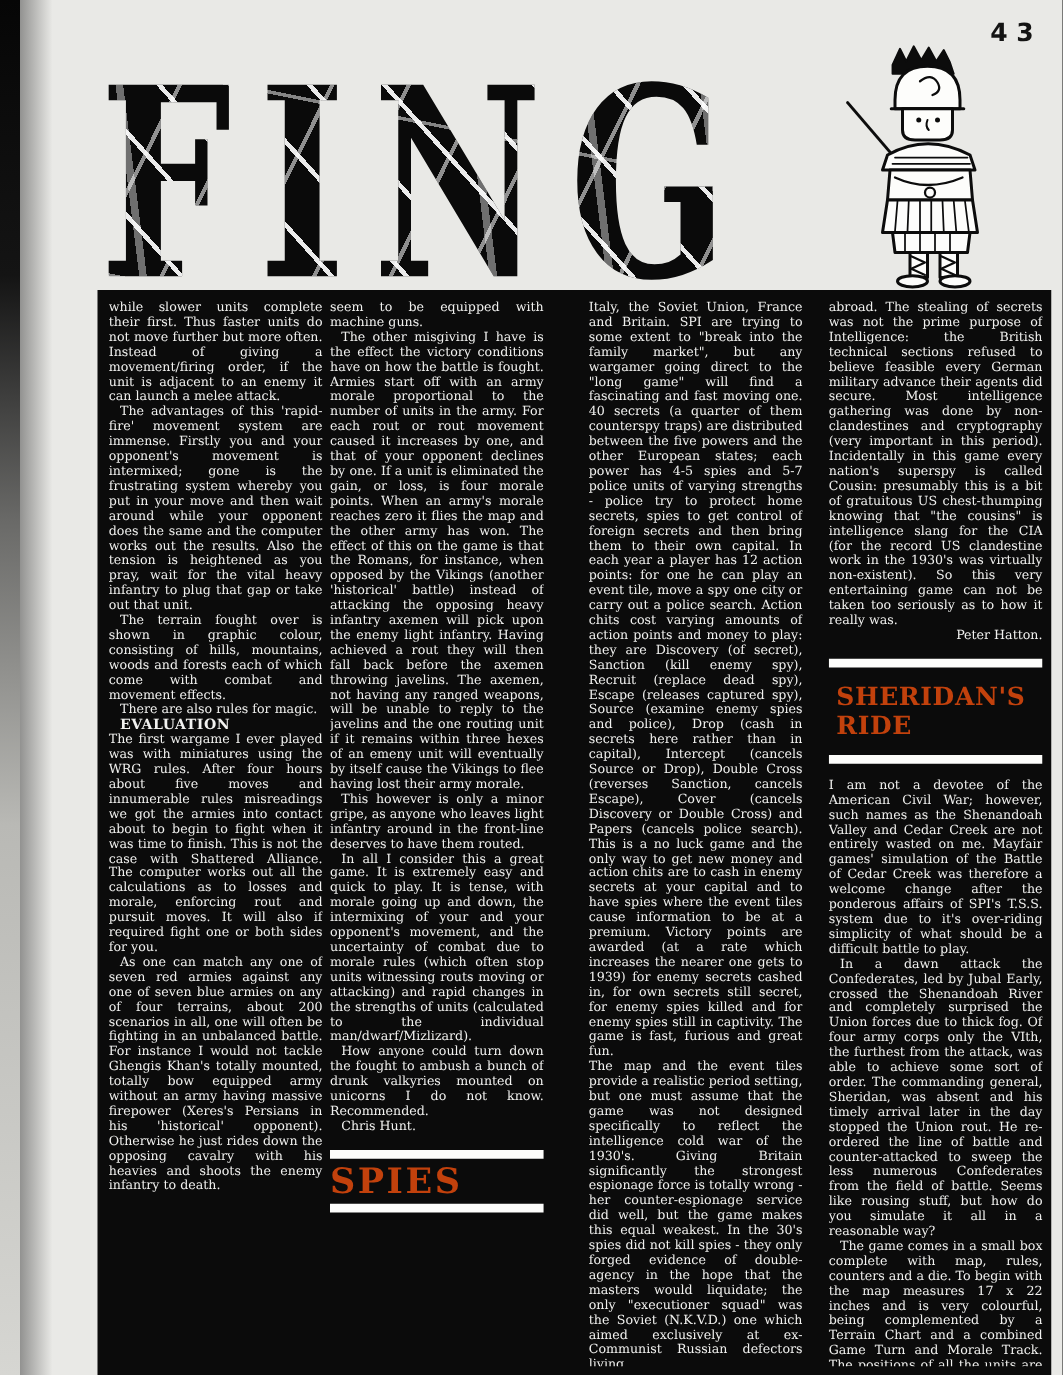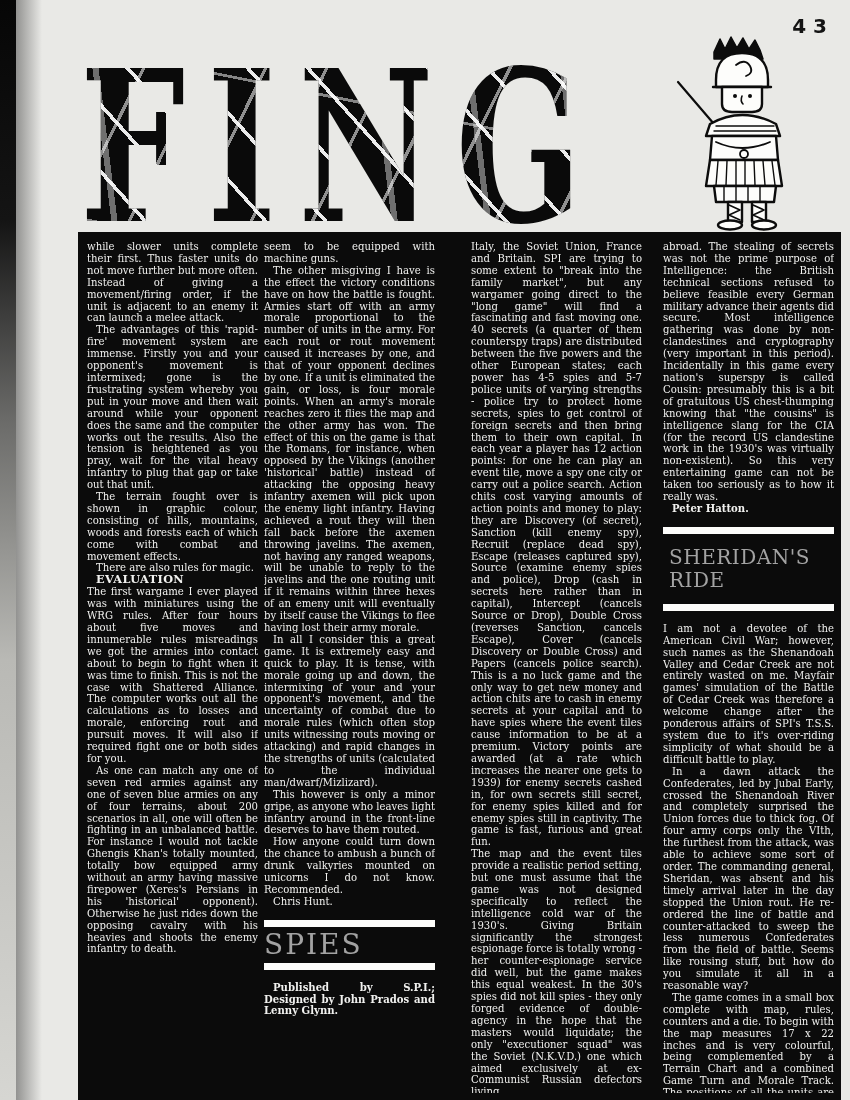--- a/index.html
+++ b/index.html
@@ -44,24 +44,24 @@
     background:#0b0b0b;overflow:hidden;color:#f1f1ef;
   }
   .col{position:absolute;top:9px;width:171px;height:852px;overflow:hidden;
        font-size:10.1px;line-height:11.9px;text-align:justify;}
   .col1{left:9px;} .col2{left:186px;} .col3{left:393px;} .col4{left:585px;}
   .col p{margin:0;text-indent:9px;}
   .col p.noindent{text-indent:0;}
   .subhead{margin-top:13px;font-weight:700;font-size:11.3px;letter-spacing:.4px;text-indent:0;}
   .gap-top{margin-top:24px;}
   .signature{margin-top:7px;text-indent:0;}
-  .signature.right{text-align:left;font-weight:bold;}
+  .signature.right{text-align:right;}
   .bar{height:7px;background:#fdfdfb;margin:12px 0;}
   .review-title{
-    font-weight:400;color:#a3a3a3;font-family:"DejaVu Serif","Liberation Serif",serif;
+    font-weight:700;color:#c2410c;font-family:"DejaVu Serif","Liberation Serif",serif;
   }
   .spies-title{font-size:28px;text-align:left;letter-spacing:2px;margin:2px 0;}
   .sheridan-title{font-size:20px;line-height:23px;letter-spacing:.5px;margin:2px 0 2px 6px;width:130px;}
   .credits{text-indent:0;font-weight:700;margin-bottom:7px;}
 </style>
 </head>
 <body>
 
 <div class="scan-edge"></div>
 <div class="scan-crease"></div>
@@ -119,28 +119,27 @@
     <p>The terrain fought over is shown in graphic colour, consisting of hills, mountains, woods and forests each of which come with combat and movement effects.</p>
     <p>There are also rules for magic.</p>
     <p class="subhead">EVALUATION</p>
     <p class="noindent">The first wargame I ever played was with miniatures using the WRG rules. After four hours about five moves and innumerable rules misreadings we got the armies into contact about to begin to fight when it was time to finish. This is not the case with Shattered Alliance. The computer works out all the calculations as to losses and morale, enforcing rout and pursuit moves. It will also if required fight one or both sides for you.</p>
     <p>As one can match any one of seven red armies against any one of seven blue armies on any of four terrains, about 200 scenarios in all, one will often be fighting in an unbalanced battle. For instance I would not tackle Ghengis Khan's totally mounted, totally bow equipped army without an army having massive firepower (Xeres's Persians in his 'historical' opponent). Otherwise he just rides down the opposing cavalry with his heavies and shoots the enemy infantry to death.</p>
   </div>
 
   <div class="col col2">
     <p class="noindent">seem to be equipped with machine guns.</p>
     <p>The other misgiving I have is the effect the victory conditions have on how the battle is fought. Armies start off with an army morale proportional to the number of units in the army. For each rout or rout movement caused it increases by one, and that of your opponent declines by one. If a unit is eliminated the gain, or loss, is four morale points. When an army's morale reaches zero it flies the map and the other army has won. The effect of this on the game is that the Romans, for instance, when opposed by the Vikings (another 'historical' battle) instead of attacking the opposing heavy infantry axemen will pick upon the enemy light infantry. Having achieved a rout they will then fall back before the axemen throwing javelins. The axemen, not having any ranged weapons, will be unable to reply to the javelins and the one routing unit if it remains within three hexes of an emeny unit will eventually by itself cause the Vikings to flee having lost their army morale.</p>
+    <p>This however is only a minor gripe, as anyone who leaves light infantry around in the front-line deserves to have them routed.</p>
     <p>In all I consider this a great game. It is extremely easy and quick to play. It is tense, with morale going up and down, the intermixing of your and your opponent's movement, and the uncertainty of combat due to morale rules (which often stop units witnessing routs moving or attacking) and rapid changes in the strengths of units (calculated to the individual man/dwarf/Mizlizard).</p>
-    <p>This however is only a minor gripe, as anyone who leaves light infantry around in the front-line deserves to have them routed.</p>
-    <p>How anyone could turn down the chance to ambush a bunch of drunk valkyries mounted on unicorns I do not know. Recommended.</p>
+    <p>How anyone could turn down the fought to ambush a bunch of drunk valkyries mounted on unicorns I do not know. Recommended.</p>
     <p class="signature">Chris Hunt.</p>
     <div class="bar"></div>
     <div class="review-title spies-title">SPIES</div>
     <div class="bar"></div>
-    <p class="credits">Published by S.P.I.; Designed by John Prados and Lenny Glynn.</p>
   </div>
 
   <div class="col col3">
     <p class="noindent">Italy, the Soviet Union, France and Britain. SPI are trying to some extent to "break into the family market", but any wargamer going direct to the "long game" will find a fascinating and fast moving one. 40 secrets (a quarter of them counterspy traps) are distributed between the five powers and the other European states; each power has 4-5 spies and 5-7 police units of varying strengths - police try to protect home secrets, spies to get control of foreign secrets and then bring them to their own capital. In each year a player has 12 action points: for one he can play an event tile, move a spy one city or carry out a police search. Action chits cost varying amounts of action points and money to play: they are Discovery (of secret), Sanction (kill enemy spy), Recruit (replace dead spy), Escape (releases captured spy), Source (examine enemy spies and police), Drop (cash in secrets here rather than in capital), Intercept (cancels Source or Drop), Double Cross (reverses Sanction, cancels Escape), Cover (cancels Discovery or Double Cross) and Papers (cancels police search). This is a no luck game and the only way to get new money and action chits are to cash in enemy secrets at your capital and to have spies where the event tiles cause information to be at a premium. Victory points are awarded (at a rate which increases the nearer one gets to 1939) for enemy secrets cashed in, for own secrets still secret, for enemy spies killed and for enemy spies still in captivity. The game is fast, furious and great fun.</p>
     <p class="gap-top noindent">The map and the event tiles provide a realistic period setting, but one must assume that the game was not designed specifically to reflect the intelligence cold war of the 1930's. Giving Britain significantly the strongest espionage force is totally wrong - her counter-espionage service did well, but the game makes this equal weakest. In the 30's spies did not kill spies - they only forged evidence of double-agency in the hope that the masters would liquidate; the only "executioner squad" was the Soviet (N.K.V.D.) one which aimed exclusively at ex-Communist Russian defectors living</p>
   </div>
 
   <div class="col col4">
     <p class="noindent">abroad. The stealing of secrets was not the prime purpose of Intelligence: the British technical sections refused to believe feasible every German military advance their agents did secure. Most intelligence gathering was done by non-clandestines and cryptography (very important in this period). Incidentally in this game every nation's superspy is called Cousin: presumably this is a bit of gratuitous US chest-thumping knowing that "the cousins" is intelligence slang for the CIA (for the record US clandestine work in the 1930's was virtually non-existent). So this very entertaining game can not be taken too seriously as to how it really was.</p>
     <p class="signature right">Peter Hatton.</p>

